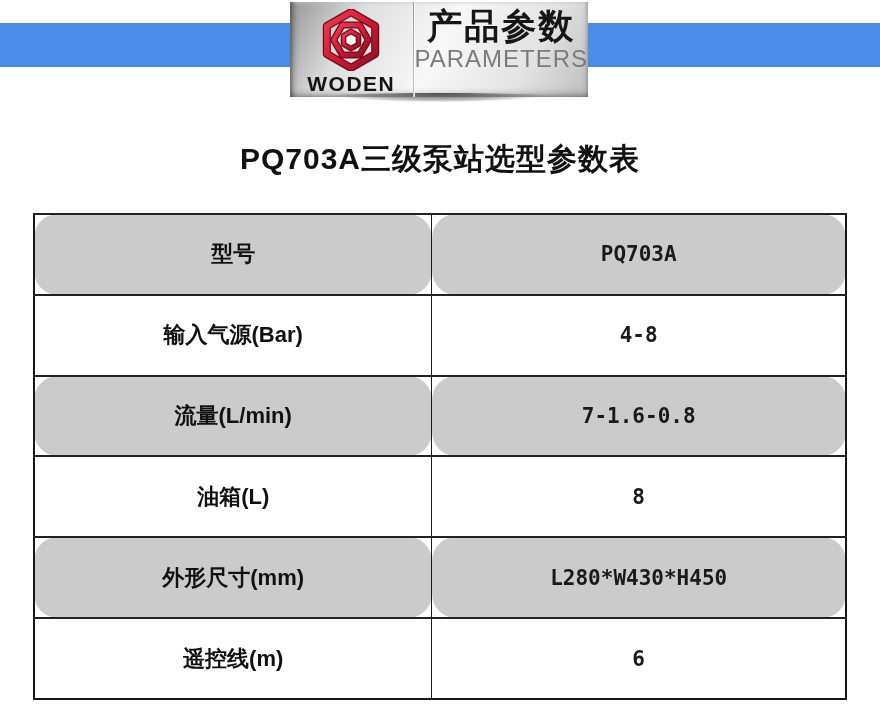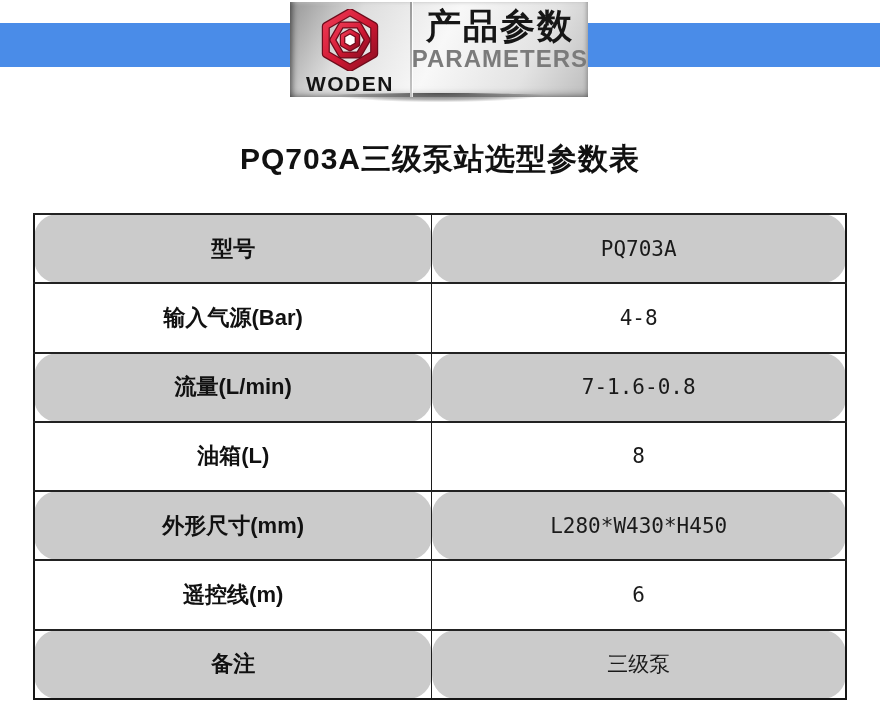--- a/index.html
+++ b/index.html
@@ -55,21 +55,21 @@
   .title-section{
     flex:1;
     display:flex;flex-direction:column;align-items:center;justify-content:center;
     padding-bottom:21px;
   }
   .header-title-cn{
     font-size:35px;font-weight:800;color:#161616;letter-spacing:2px;
     line-height:1.15;
   }
   .header-title-en{
-    font-size:24px;font-weight:700;color:#7b7b7b;letter-spacing:1px;
+    font-size:24px;font-weight:400;color:#7b7b7b;letter-spacing:1px;
     line-height:1.1;
   }
 
   
   .page-title{
     position:absolute;left:0;top:139px;width:880px;
     margin:0;text-align:center;
     font-size:30px;font-weight:800;color:#111;
     letter-spacing:1px;
   }
@@ -91,21 +91,21 @@
     border-radius:24px;
   }
   .spec-table td.value-cell{border-left:1px solid #1c1c1c;}
   .spec-table tr:nth-child(odd) td{background:#cbcbcb;}
   .spec-table tr:nth-child(even) td{background:#ffffff;}
   .label-cell{
     font-size:22px;font-weight:700;color:#111;
     font-family:"Liberation Sans","DejaVu Sans",sans-serif;
   }
   .value-cell{
-    font-size:21px;font-weight:400;color:#1a1a1a;
+    font-size:21px;font-weight:700;color:#1a1a1a;
     font-family:"DejaVu Sans Mono","DejaVu Sans",monospace;
   }
   .value-cell.bold{font-weight:700;}
 </style>
 </head>
 <body>
 
 <div class="blue-bar"></div>
 
 <div class="header-box">
@@ -162,18 +162,14 @@
         <td class="value-cell">8</td>
       </tr>
       <tr>
         <td class="label-cell">外形尺寸(mm)</td>
         <td class="value-cell">L280*W430*H450</td>
       </tr>
       <tr>
         <td class="label-cell">遥控线(m)</td>
         <td class="value-cell">6</td>
       </tr>
-      <tr>
-        <td class="label-cell">备注</td>
-        <td class="value-cell">三级泵</td>
-      </tr>
     </tbody>
 </table>
 
 </body></html>

